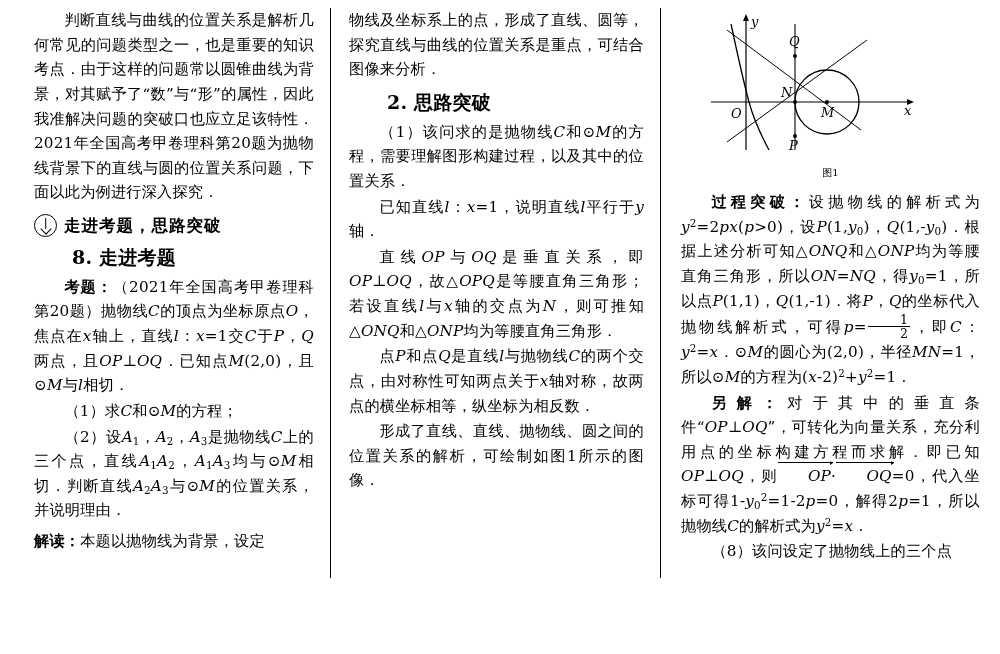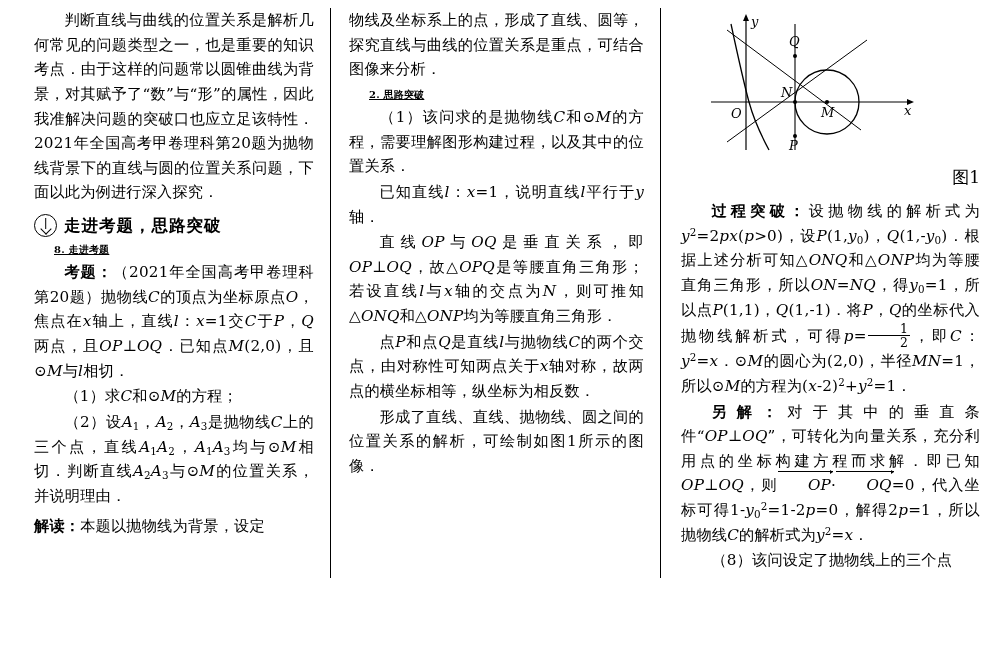--- a/index.html
+++ b/index.html
@@ -89,24 +89,23 @@
     left: 50%;
     top: 10px;
     width: 7px;
     height: 7px;
     border-left: 1.6px solid #000;
     border-bottom: 1.6px solid #000;
     transform: translateX(-50%) rotate(-45deg);
   }
   .subhead {
     font-weight: bold;
-    font-size: 10px;
+    font-size: 19px;
     margin: 5px 0 2px 0;
     text-indent: 2em;
-    text-decoration: underline;
   }
   .bold {
     font-weight: bold;
   }
   .ital {
     font-style: italic;
     font-family: "DejaVu Serif", "Liberation Serif", serif;
   }
   sub {
     font-size: 0.68em;
@@ -153,22 +152,22 @@
     top: -3.5px;
     border-left: 3px solid #000;
     border-top: 2px solid transparent;
     border-bottom: 2px solid transparent;
   }
   .fig-wrap {
     margin: 2px 0 4px 0;
     text-align: center;
   }
   .fig-caption {
-    text-align: right;
-    font-size: 17px;
+    text-align: center;
+    font-size: 10px;
     margin-top: 2px;
     margin-bottom: 10px;
   }
 </style>
 </head>
 <body>
 
 <div class="page">
 
   <div class="col col-1">

